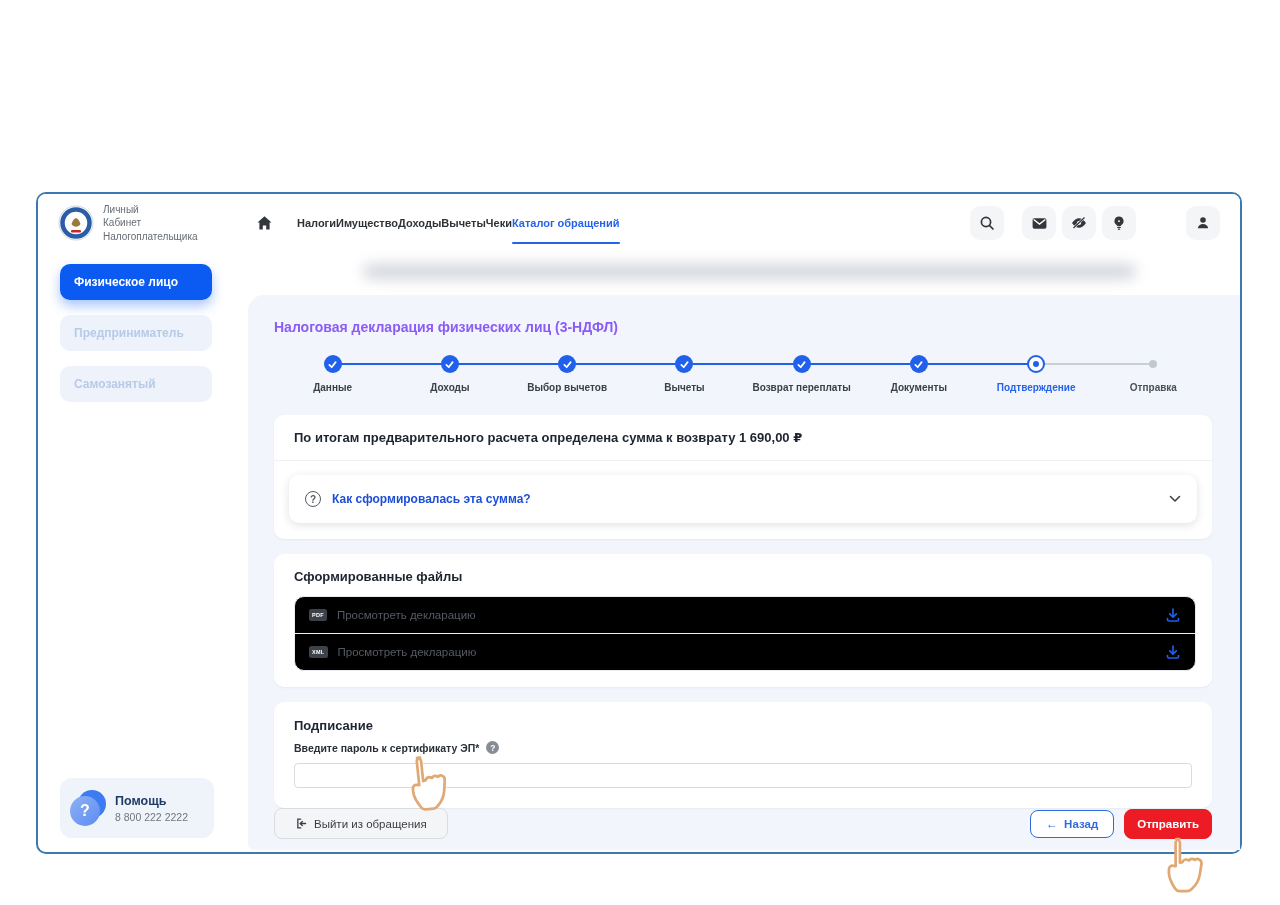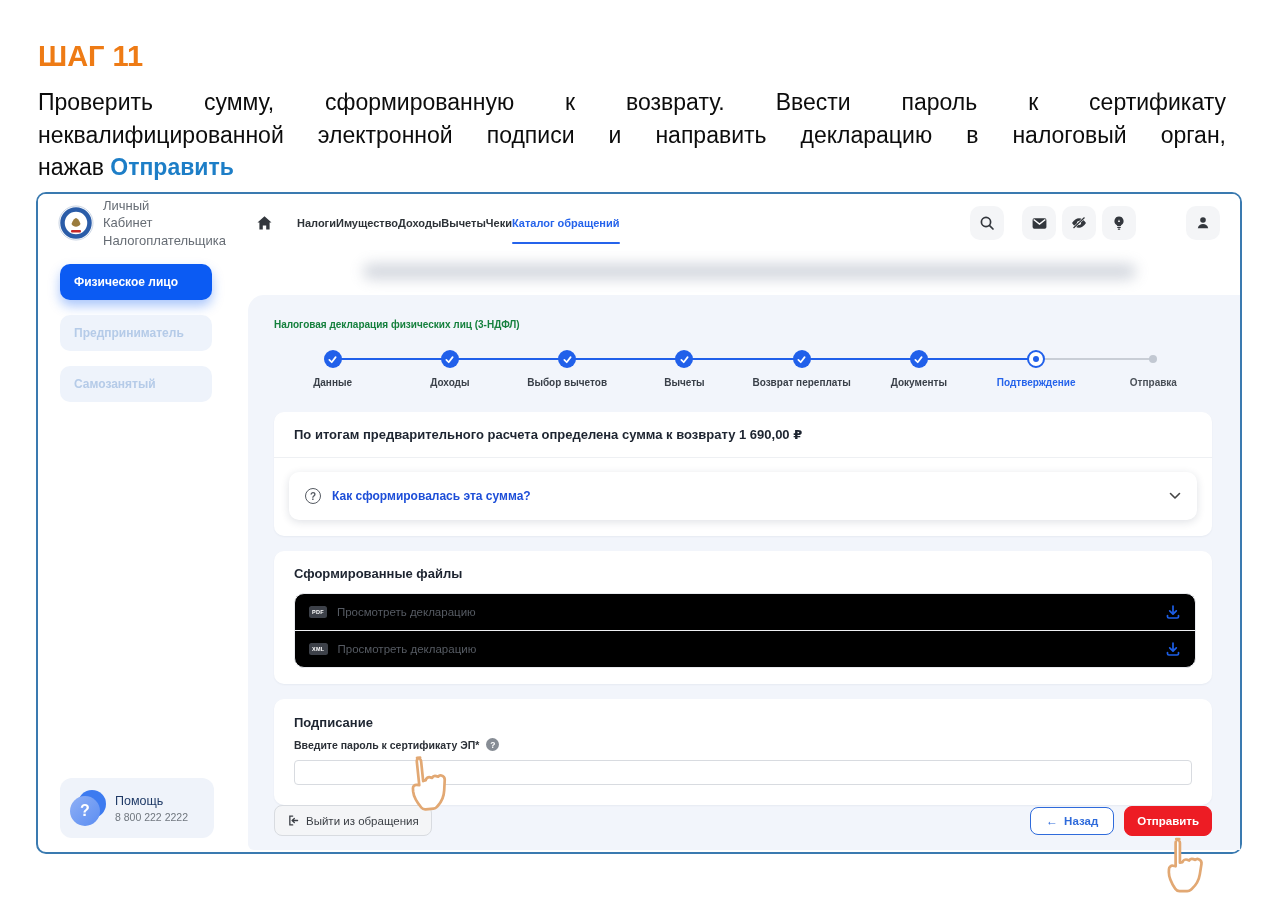--- a/index.html
+++ b/index.html
@@ -13,21 +13,21 @@
   .intro .lastline { font-size:23px; color:#0c0c0c; line-height:1.42; }
   .intro .blue-link { color:#1d7ec7; font-weight:700; }
 
   
   .frame { position:absolute; left:36px; top:192px; width:1206px; height:662px;
            border:2px solid #3a7ab0; border-radius:10px; background:#fff; }
 
   
   .p-header { height:58px; display:flex; align-items:center; padding:0 20px 0 20px; background:#fff; border-radius:8px 8px 0 0; }
   .brand { display:flex; align-items:center; gap:9px; width:190px; }
-  .brand-text { font-size:13px; color:#666c74; line-height:1.35; }
+  .brand-text { font-size:10px; color:#666c74; line-height:1.35; }
   .home-btn { margin-left:8px; margin-right:24px; display:flex; align-items:center; }
   .nav { display:flex; align-items:center; }
   .nav-item { font-size:11px; font-weight:700; color:#2e3338; position:relative; cursor:pointer; white-space:nowrap; }
   .nav-item.active { color:#2563eb; }
   .nav-item.active::after { content:""; position:absolute; left:0; right:0; bottom:-15px; height:2px; background:#2563eb; border-radius:1px; }
   .hicons { margin-left:auto; display:flex; align-items:center; }
   .icon-btn { width:34px; height:34px; border-radius:10px; background:#f4f5f7; display:flex; align-items:center; justify-content:center; cursor:pointer; }
   .icon-btn + .icon-btn { margin-left:6px; }
   .icon-btn.search { margin-right:12px; }
   .icon-btn.user { margin-left:50px; background:#f4f5f7; }
@@ -37,29 +37,29 @@
   .sidebar { width:197px; padding:12px 0 0 22px; position:relative; }
   .side-btn { width:152px; padding:11px 14px; border-radius:10px; font-size:12px; font-weight:700; margin-bottom:15px; cursor:pointer; }
   .side-btn.active { background:#0b5bf3; color:#fff; box-shadow:0 6px 12px rgba(11,91,243,.35); }
   .side-btn.idle { background:#eef3fb; color:#b5cbe8; }
   .help-card { position:absolute; left:22px; bottom:14px; width:154px; background:#eff3fa; border-radius:12px; padding:12px 12px 12px 10px; display:flex; align-items:center; gap:9px; }
   .help-q { position:relative; width:36px; height:36px; flex:0 0 36px; }
   .help-q .back { position:absolute; left:8px; top:0; width:28px; height:28px; border-radius:50%; background:#3d7bf0; }
   .help-q .front { position:absolute; left:0; top:6px; width:30px; height:30px; border-radius:50%;
                    background:linear-gradient(135deg,#8fb0f5,#5b8df2); color:#fff; font-weight:700; font-size:16px;
                    display:flex; align-items:center; justify-content:center; }
-  .help-title { font-size:12.5px; font-weight:400; color:#1f3a66; }
+  .help-title { font-size:12.5px; font-weight:700; color:#1f3a66; }
   .help-phone { font-size:10.5px; color:#70777f; margin-top:3px; }
 
   .main { flex:1; position:relative; background:#fff; border-radius:0 8px 8px 0; }
   .ghost-shadow { position:absolute; top:12px; left:128px; right:104px; height:15px; background:#9aa3b4; opacity:.45; filter:blur(7px); border-radius:10px; }
   .panel { position:absolute; left:13px; right:0; top:43px; bottom:2px; background:#f2f5fb; border-radius:16px 0 0 6px;
            padding:24px 28px 14px 26px; display:flex; flex-direction:column; }
 
-  .decl-title { font-size:10px; font-weight:700; color:#15803d; }
+  .decl-title { font-size:14px; font-weight:700; color:#8b5cf6; }
 
   
   .stepper { position:relative; margin-top:20px; height:52px; }
   .step-line { position:absolute; top:8px; left:60px; right:60px; height:2px; background:#c9ced6; }
   .step-line .done { position:absolute; left:0; top:0; height:2px; width:86%; background:#2160ea; }
   .steps { position:relative; display:flex; }
   .step { flex:1; display:flex; flex-direction:column; align-items:center; }
   .dot-done { width:18px; height:18px; border-radius:50%; background:#2160ea; display:flex; align-items:center; justify-content:center; }
   .dot-current { width:18px; height:18px; border-radius:50%; background:#fff; border:2px solid #2160ea; display:flex; align-items:center; justify-content:center; }
   .dot-current i { width:6px; height:6px; border-radius:50%; background:#2160ea; }
@@ -92,43 +92,34 @@
   .sign-title { font-size:13px; font-weight:700; color:#1d2430; }
   .sign-label-row { margin-top:8px; display:flex; align-items:center; gap:7px; }
   .sign-label { font-size:10.5px; font-weight:700; color:#2a2f36; }
   .info-circle { width:13px; height:13px; border-radius:50%; background:#878d95; color:#fff; font-size:8.5px; font-weight:700;
                  display:flex; align-items:center; justify-content:center; }
   .pwd-input { margin-top:9px; width:100%; height:25px; border:1px solid #d8dbe0; border-radius:4px; background:#fff; padding:0 8px; font-size:12px; }
 
   
   .actions { margin-top:auto; display:flex; align-items:center; }
   .btn { border-radius:8px; font-size:11.5px; cursor:pointer; display:flex; align-items:center; gap:6px; font-family:inherit; }
-  .btn-exit { background:#f4f5f7; border:1px solid #d8dbe0; color:#3a3e44; padding:8px 12px; }
+  .btn-exit { background:#f4f5f7; border:1px solid #d8dbe0; color:#3a3e44; padding:8px 20px; }
   .btn-back { margin-left:auto; background:#fff; border:1.5px solid #2f6bdb; color:#2f6bdb; padding:7px 15px; font-weight:600; }
   .btn-submit { margin-left:10px; background:#ed1c24; border:1px solid #ed1c24; color:#fff; padding:8px 12px; font-weight:700; }
   .arrow-glyph { font-size:12px; line-height:1; }
 
   
   .hand { position:absolute; z-index:50; pointer-events:none; }
   .hand-input { left:362px; top:560px; transform:rotate(-6deg); }
   .hand-submit { left:1118px; top:642px; }
 </style>
 </head>
 <body>
 <div class="page">
 
-  <div class="intro">
-    <h1>ШАГ 11</h1>
-    <div class="line">Проверить сумму, сформированную к возврату. Ввести пароль к сертификату</div>
-    <div class="line">неквалифицированной электронной подписи и направить декларацию в налоговый орган,</div>
-    <div class="lastline">
-      <span>нажав</span>
-      <span class="blue-link">Отправить</span>
-    </div>
-  </div>
 
   <div class="frame">
 
     <div class="p-header">
       <div class="brand">
         <svg width="36" height="36" viewBox="0 0 36 36">
           <circle cx="18" cy="18" r="17" fill="#fff" stroke="#c9d4e4" stroke-width="1"></circle>
           <circle cx="18" cy="18" r="13.5" fill="none" stroke="#2a5ca8" stroke-width="4.5"></circle>
           <circle cx="18" cy="18" r="10.5" fill="#fff"></circle>
           <path d="M13.5 19c1-4 3.5-6 4.5-6s3.5 2 4.5 6c-1 1.8-2.8 2.8-4.5 2.8s-3.5-1-4.5-2.8z" fill="#9a7b3c"></path>

